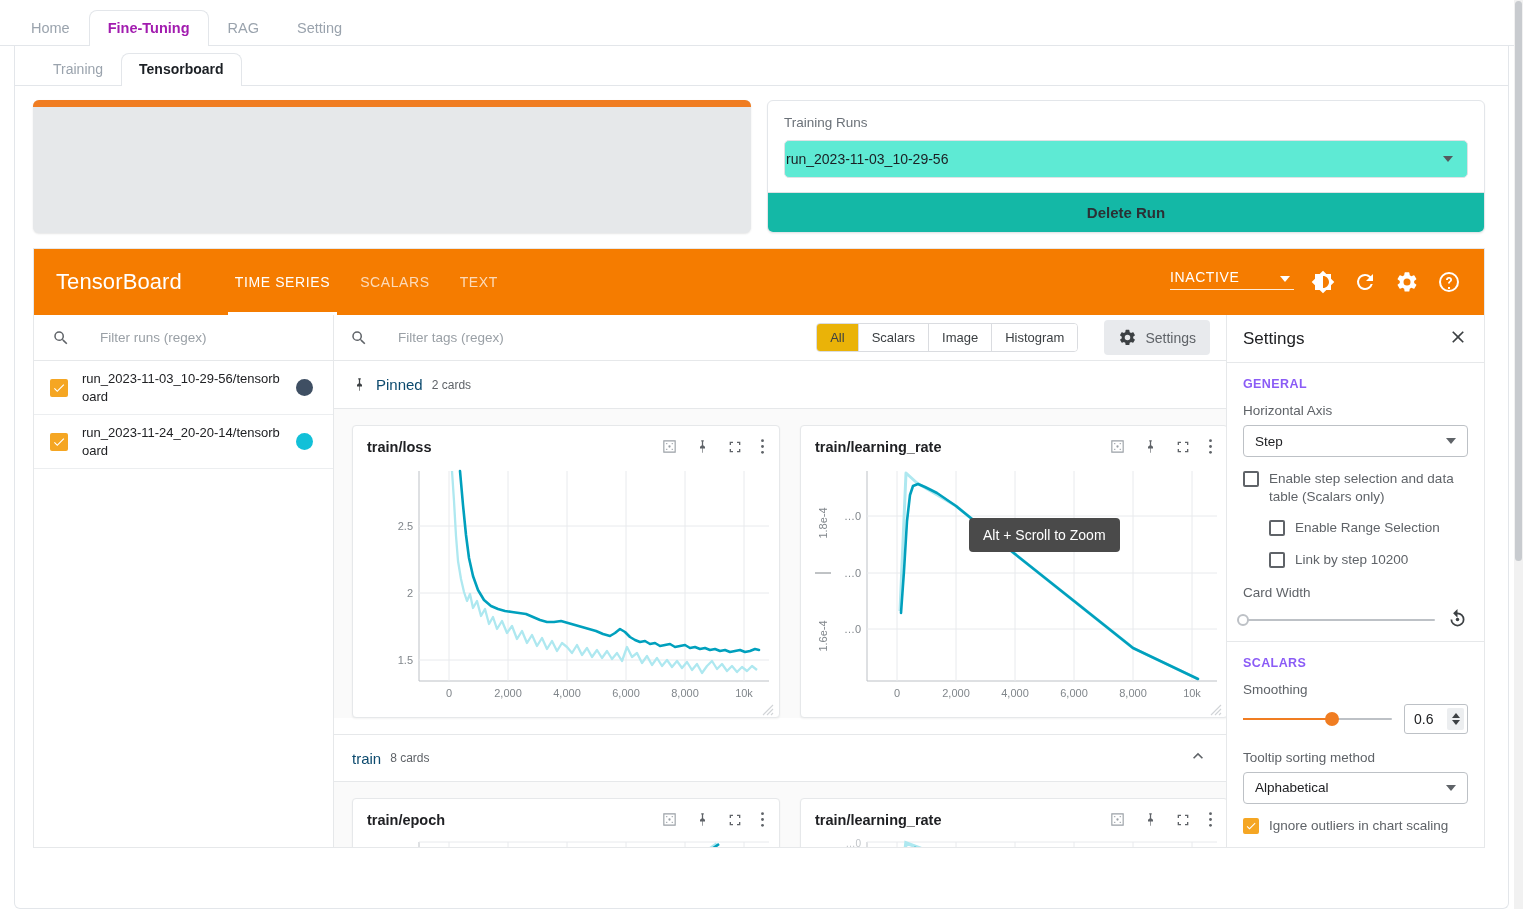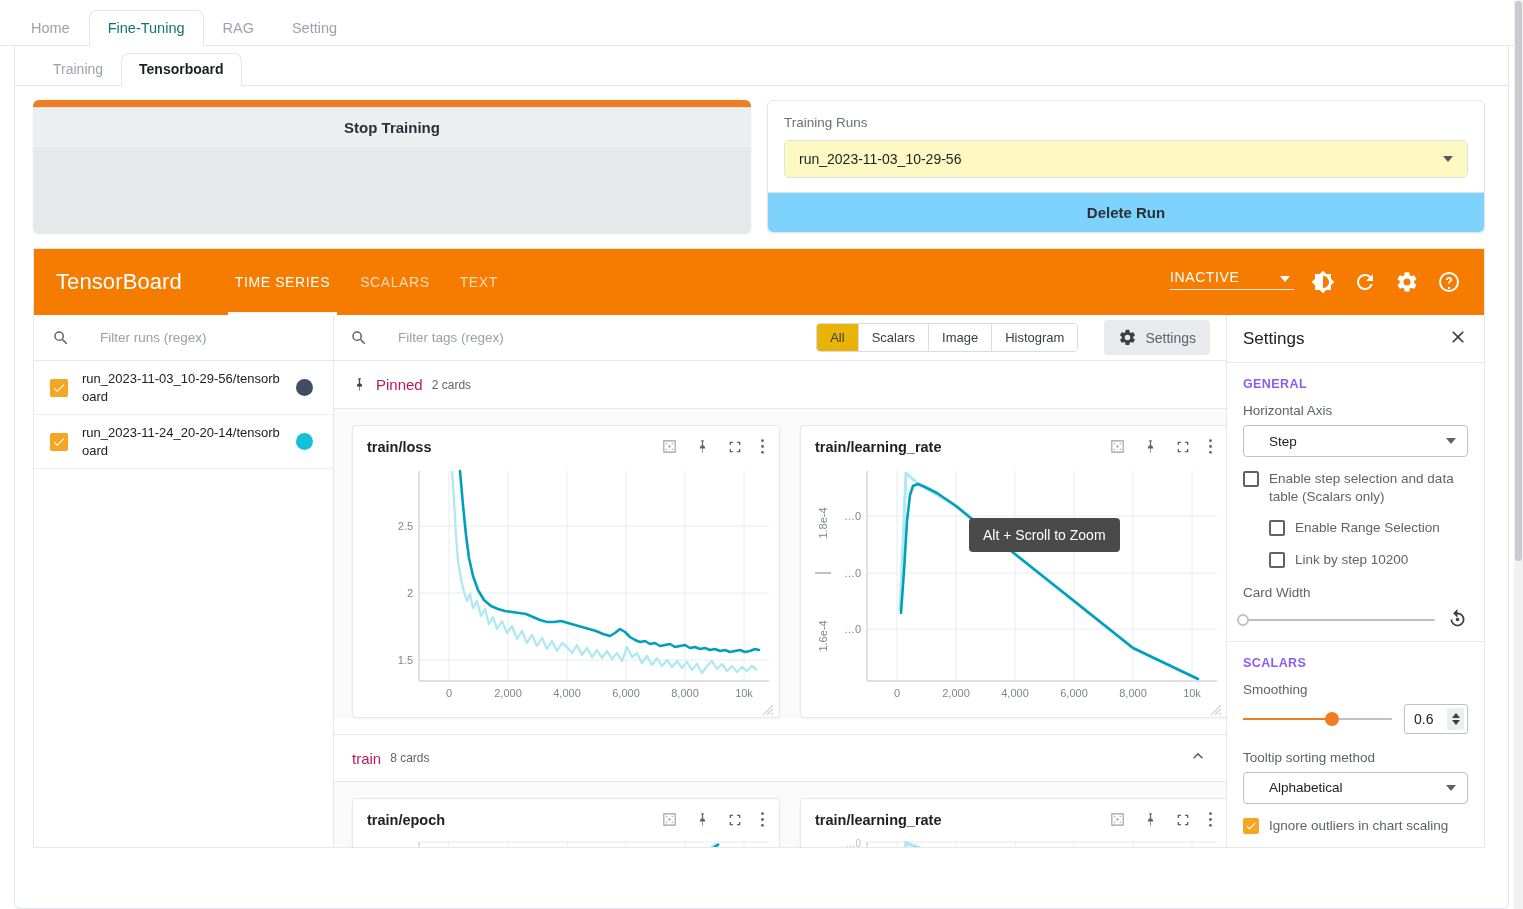--- a/index.html
+++ b/index.html
@@ -20,21 +20,21 @@
     content:""; position:absolute; left:0; right:0; bottom:0; height:1px; background:#e3e6ea;
   }
   .tab {
     position: relative; z-index:2;
     padding: 9px 18px 10px; font-size: 14.5px; color: #9aa3ad;
     border: 1px solid transparent; border-bottom: none;
     border-radius: 8px 8px 0 0; background: transparent; cursor: pointer;
     white-space: nowrap;
   }
   .tab.active {
-    color: #0f766e; font-weight: 400; background:#fff;
+    color: #a21caf; font-weight: 700; background:#fff;
     border-color:#e3e6ea;
   }
   .tab.active::after {
     content:""; position:absolute; left:0; right:0; bottom:-1px; height:2px; background:#fff;
   }
 
   
   .panel-outer {
     position: relative; margin: 0 14px 0 14px;
     border:1px solid #e3e6ea; border-top: none; border-radius: 0 0 6px 6px;
@@ -73,30 +73,30 @@
     font-size:15px; font-weight:700; color:#2b3035; cursor:pointer;
   }
   .runs-card {
     width: 718px; background:#fff; border:1px solid #e3e6ea; border-radius:6px;
     overflow:hidden; box-shadow:0 1px 2px rgba(0,0,0,.06);
   }
   .runs-body { padding: 14px 16px 14px 16px; }
   .runs-label { font-size:13.5px; color:#6b7178; margin-bottom: 10px; }
   .select {
     position:relative; height:38px; border:1px solid #dfe2e5; border-radius:5px;
-    background:#fef9c3; display:flex; align-items:center; padding: 0 14px;
+    background:#5eead4; display:flex; align-items:center; padding: 0 1px;
     font-size:14px; color:#1b1f24; cursor:pointer;
   }
   .select .caret {
     position:absolute; right:14px; top:50%; transform:translateY(-50%);
     width:0; height:0; border-left:5px solid transparent; border-right:5px solid transparent;
     border-top:6px solid #55595e;
   }
   .delete-btn {
-    height:40px; background:#7dd3fc; border-top:1px solid #dfe2e5;
+    height:40px; background:#14b8a6; border-top:1px solid #dfe2e5;
     display:flex; align-items:center; justify-content:center;
     font-size:15px; font-weight:700; color:#2b3035; cursor:pointer;
   }
 
   
   .tb { margin: 15px 18px 0 18px; width: 1452px; height: 600px; background:#fff;
         border:1px solid #e6e8ea; overflow:hidden; position:relative; }
   .tb-header {
     height:66px; background:#f57c00; display:flex; align-items:center; padding: 0 22px;
   }
@@ -168,21 +168,21 @@
   }
   .settings-btn svg { width:19px; height:19px; fill:#3c4043; }
   .settings-btn span { font-size:14px; color:#5f6368; }
 
   .scroll-area { flex:1; overflow:hidden; }
   .group-head {
     height:48px; display:flex; align-items:center; gap:9px; padding: 0 18px;
     border-bottom:1px solid #e6e8ea; background:#fff;
   }
   .group-head svg.pin { width:15px; height:15px; fill:#3c4043; }
-  .group-title { font-size:15px; color:#be185d;text-align:right; }
+  .group-title { font-size:15px; color:#0c4a6e;text-align:right; }
   .group-count { font-size:12px; color:#5f6368; }
   .group-chev { margin-left:auto; }
   .group-chev svg { width:20px; height:20px; fill:#5f6368; }
 
   .cards { display:flex; gap:20px; padding: 16px 18px 0 18px; background:#fafafa; }
   .card {
     width: 428px; background:#fff; border:1px solid #e6e8ea; border-radius:4px;
     box-shadow:0 1px 2px rgba(0,0,0,.05); position:relative;
   }
   .card-head { display:flex; align-items:center; padding: 12px 14px 6px 14px; gap:0;font-weight:bold; }
@@ -203,21 +203,21 @@
   .sp-head { height:48px; display:flex; align-items:center; padding: 0 16px; border-bottom:1px solid #e6e8ea; }
   .sp-title { font-size:17px; color:#202124; flex:1; }
   .sp-close { cursor:pointer; }
   .sp-close svg { width:20px; height:20px; fill:#3c4043; }
   .sp-section { padding: 14px 16px 8px 16px; }
   .sp-section.bordered { border-top:1px solid #e6e8ea; }
   .sp-h { font-size:12.5px; font-weight:700; color:#8b5cf6; letter-spacing:.4px; margin-bottom:12px; }
   .sp-l { font-size:13.5px; color:#5f6368; margin-bottom:7px; }
   .sp-select {
     position:relative; height:32px; border:1px solid #bdc1c6; border-radius:4px;
-    display:flex; align-items:center; padding: 0 25px; font-size:13.5px; color:#202124; cursor:pointer;
+    display:flex; align-items:center; padding: 0 11px; font-size:13.5px; color:#202124; cursor:pointer;
   }
   .sp-select .tri {
     position:absolute; right:11px; top:50%; transform:translateY(-50%);
     width:0; height:0; border-left:5px solid transparent; border-right:5px solid transparent;
     border-top:6px solid #5f6368;
   }
   .sp-check { display:flex; gap:10px; align-items:flex-start; margin-top:13px; }
   .sp-check.indent { margin-left:26px; }
   .sp-cb { width:16px; height:16px; border:2px solid #5f6368; border-radius:2px; flex:none; margin-top:1px; background:#fff; }
   .sp-cb.on { background:#f5a623; border-color:#f5a623; display:flex; align-items:center; justify-content:center; }
@@ -269,21 +269,20 @@
       <div class="subtab">Training</div>
       <div class="subtab active">Tensorboard</div>
     </div>
 
     <div class="toprow">
 
       <div class="status-card">
         <div class="progress-track">
           <div class="progress-fill"></div>
         </div>
-        <div class="stop-btn">Stop Training</div>
       </div>
 
       <div class="runs-card">
         <div class="runs-body">
           <div class="runs-label">Training Runs</div>
           <div class="select">
             <span>run_2023-11-03_10-29-56</span>
             <span class="caret"></span>
           </div>
         </div>

